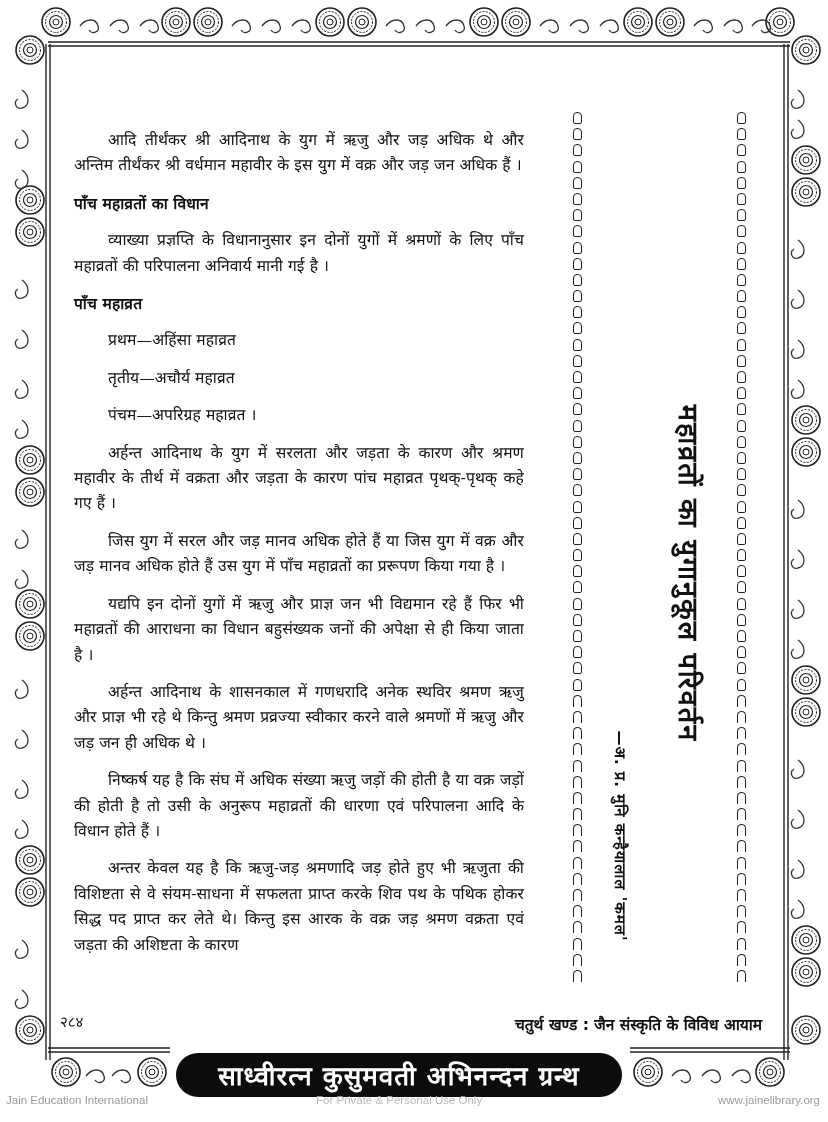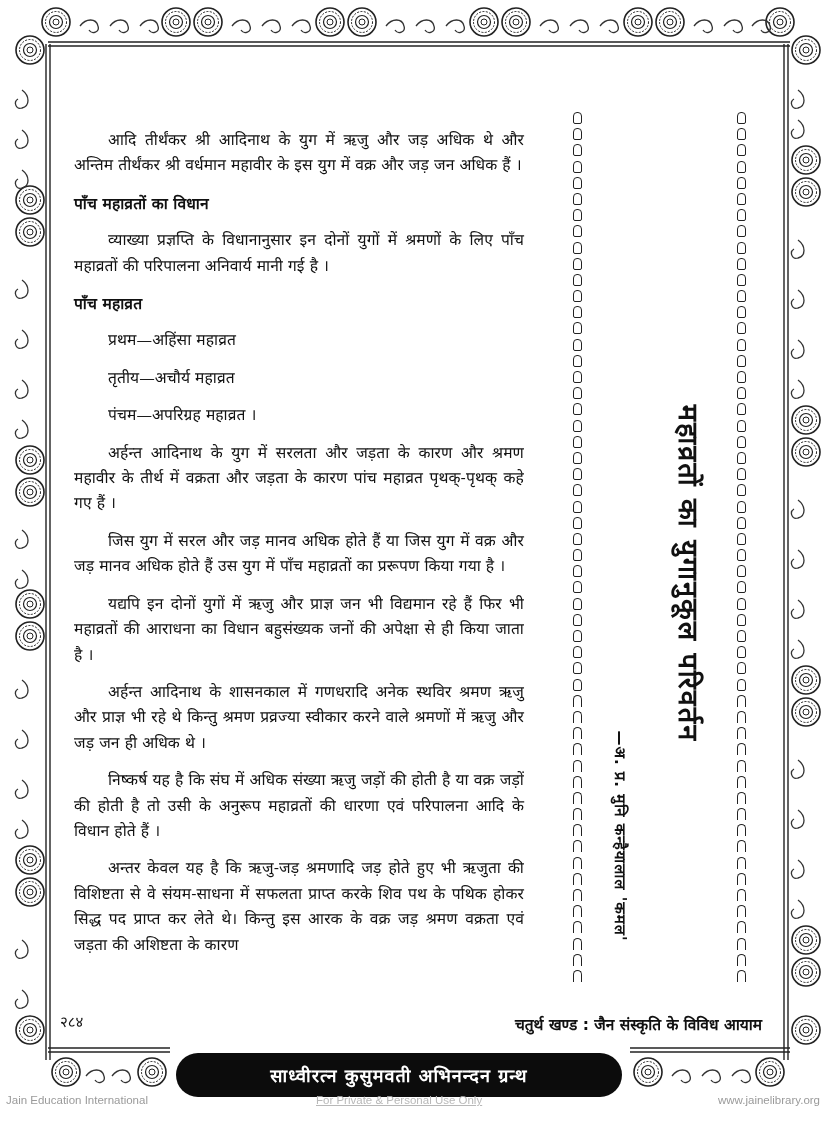--- a/index.html
+++ b/index.html
@@ -59,28 +59,28 @@
     font-size:15.5px; color:#111; font-weight:bold;
     font-family:"DejaVu Sans", sans-serif;
   }
   .book-banner {
     position:absolute; left:176px; top:1053px; width:446px; height:44px;
     background:#0c0c0c; border-radius:22px 22px 22px 22px;
     display:flex; align-items:center; justify-content:center;
   }
   .book-banner span {
     color:#fff; font-family:"DejaVu Sans", sans-serif; font-weight:bold;
-    font-size:18px; letter-spacing:1px;text-align:center;
+    font-size:26px; letter-spacing:1px;text-align:center;
   }
   .wm {
     position:absolute; top:1094px; font-family:"Liberation Sans", sans-serif;
     font-size:11.5px; color:#9a9a9a;
   }
   .wm.left { left:6px; }
-  .wm.mid { left:316px; color:#b8b8b8;text-decoration:underline; }
+  .wm.mid { left:316px; color:#b8b8b8; }
   .wm.right { right:8px; }
 </style>
 </head>
 <body>
 
 <div class="frame">
   <svg width="828" height="1122" viewBox="0 0 828 1122" xmlns="http://www.w3.org/2000/svg">
     <defs>
       <g id="rosette">
         <circle r="14" fill="#fff" stroke="#222" stroke-width="1.6"></circle>

